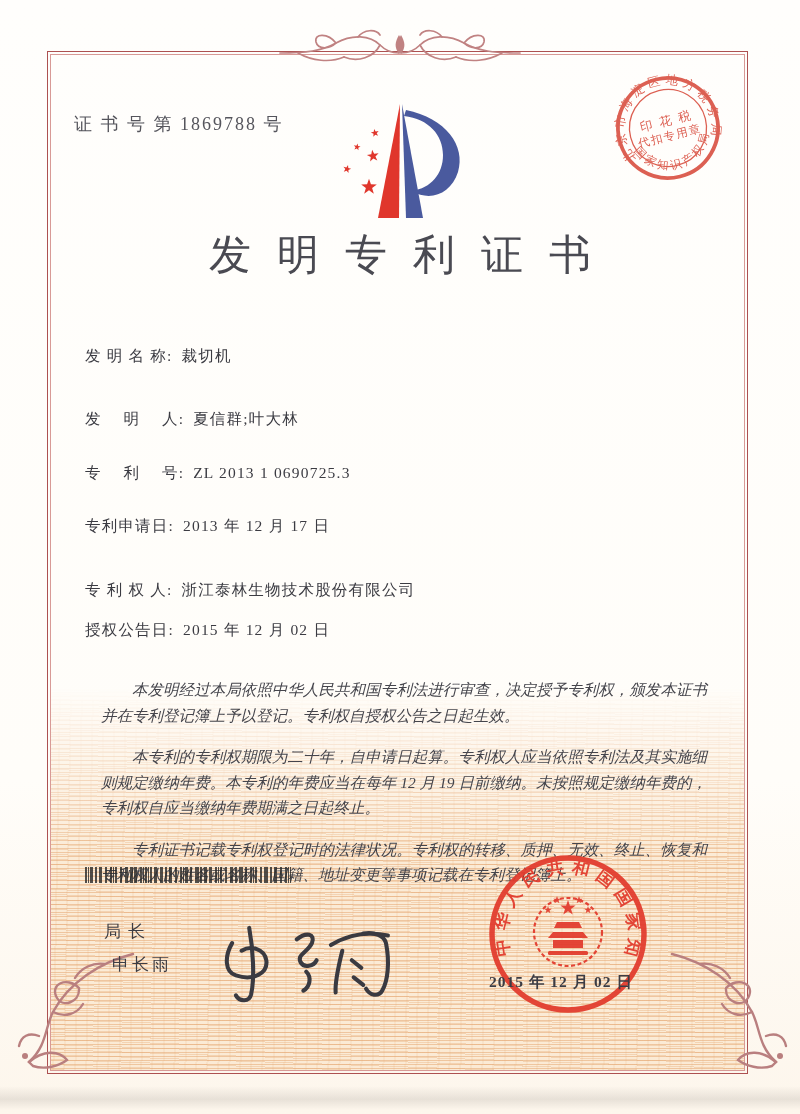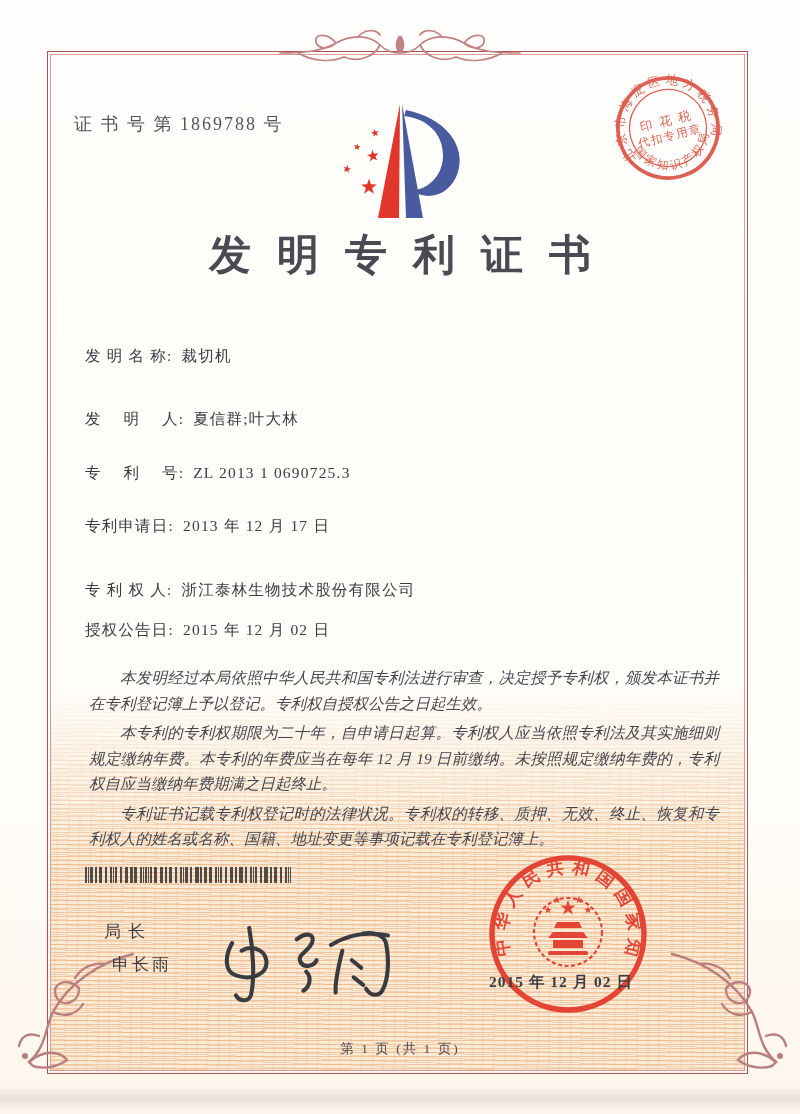--- a/index.html
+++ b/index.html
@@ -26,29 +26,29 @@
   }
   .photo-edge{position:absolute;left:0;top:1086px;width:800px;height:24px;
     background:linear-gradient(180deg, rgba(0,0,0,0) 0%, rgba(120,112,105,.16) 55%, rgba(255,255,255,0) 100%);}
   .orn{position:absolute;}
   .orn-top{left:278px;top:27px;}
   .orn-bl{left:9px;top:948px;}
   .orn-br{left:666px;top:948px;transform:scaleX(-1);}
   .logo{position:absolute;left:322px;top:96px;}
   .cert-no{position:absolute;left:74px;top:112px;font-size:18px;letter-spacing:2px;color:#55555c;}
   .title{position:absolute;left:0;top:227px;width:100%;text-align:center;
-    font-size:42px;letter-spacing:26px;text-indent:26px;font-weight:700;color:#4a4a52;}
+    font-size:42px;letter-spacing:26px;text-indent:26px;font-weight:400;color:#4a4a52;}
   .fields{position:absolute;left:85px;top:0;width:640px;}
   .frow{position:absolute;left:0;white-space:nowrap;font-size:15.5px;color:#3b3b42;letter-spacing:1.2px;}
   .frow .lab{display:inline-block;}
   .frow .val{margin-left:9px;}
   .r0{top:346px}.r1{top:409px}.r2{top:463px}.r3{top:516px}.r4{top:580px}.r5{top:620px}
   .body-text{position:absolute;left:85px;top:661px;width:638px;
     font-size:15.5px;line-height:25.5px;text-align:justify;color:#45454c;font-style:italic;}
-  .body-text p{margin:4px;text-indent:2em;font-style:italic;}
+  .body-text p{margin:16px;text-indent:2em;font-style:italic;}
   .barcode{position:absolute;left:85px;top:867px;width:206px;height:16px;opacity:.82;
     background-image:
       repeating-linear-gradient(90deg,#2c2c2c 0 2px,transparent 2px 5px),
       repeating-linear-gradient(90deg,#2c2c2c 0 1px,transparent 1px 7px),
       repeating-linear-gradient(90deg,transparent 0 3px,#2c2c2c 3px 4px,transparent 4px 11px);}
   .signer-title{position:absolute;left:104px;top:920px;font-size:17px;letter-spacing:7px;color:#3d3d44;}
   .signer-name{position:absolute;left:112px;top:953px;font-size:17px;letter-spacing:3px;color:#3d3d44;}
   .signature{position:absolute;left:215px;top:905px;}
   .seal{position:absolute;left:482px;top:850px;opacity:.93;}
   .seal-date{position:absolute;left:468px;top:972px;width:186px;text-align:center;
@@ -200,15 +200,14 @@
     <text font-size="12.2" letter-spacing="4.5" fill="#d84b3c">
       <textPath href="#stTop">北京市海淀区地方税务局</textPath>
     </text>
     <text font-size="11.5" letter-spacing="2.8" fill="#d84b3c">
       <textPath href="#stBot">国家知识产权局</textPath>
     </text>
     <text x="60" y="57" text-anchor="middle" font-size="12.5" letter-spacing="2" fill="#d84b3c">印 花 税</text>
     <text x="60" y="72" text-anchor="middle" font-size="11.5" letter-spacing="1.5" fill="#d84b3c">代扣专用章</text>
   </svg>
 
-  <div class="footer">第 1 页 (共 1 页)</div>
   <div class="photo-edge"></div>
 </div>
 
 </body></html>

